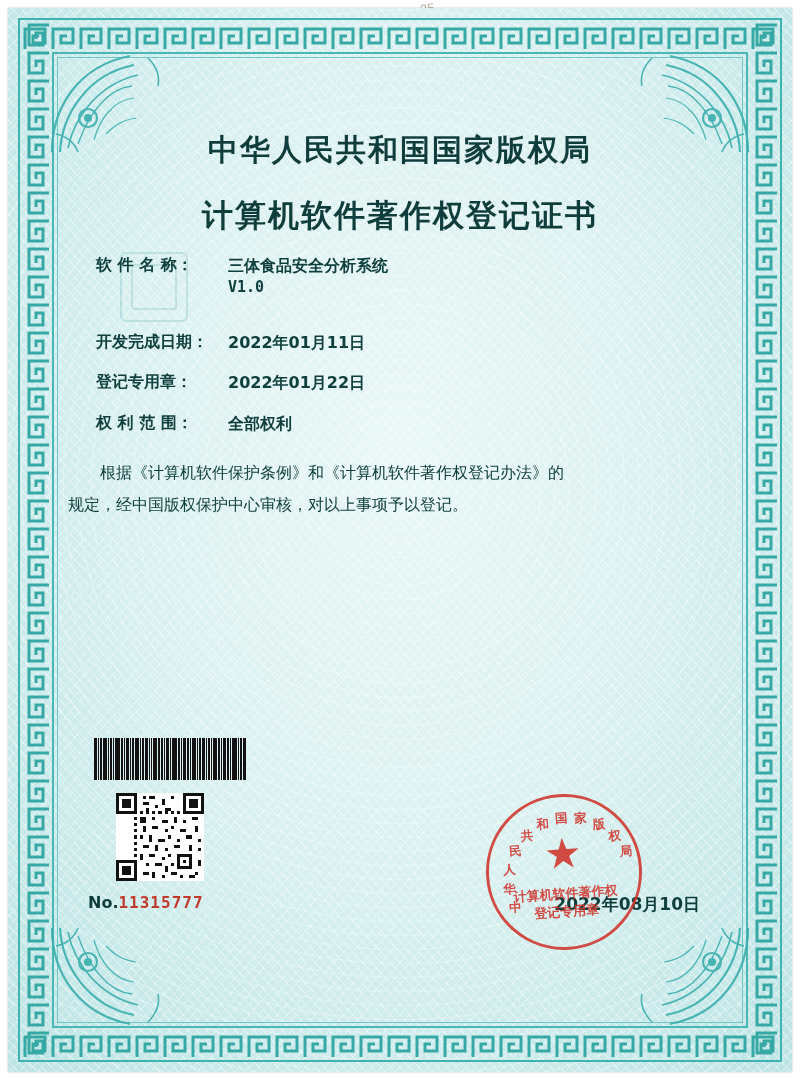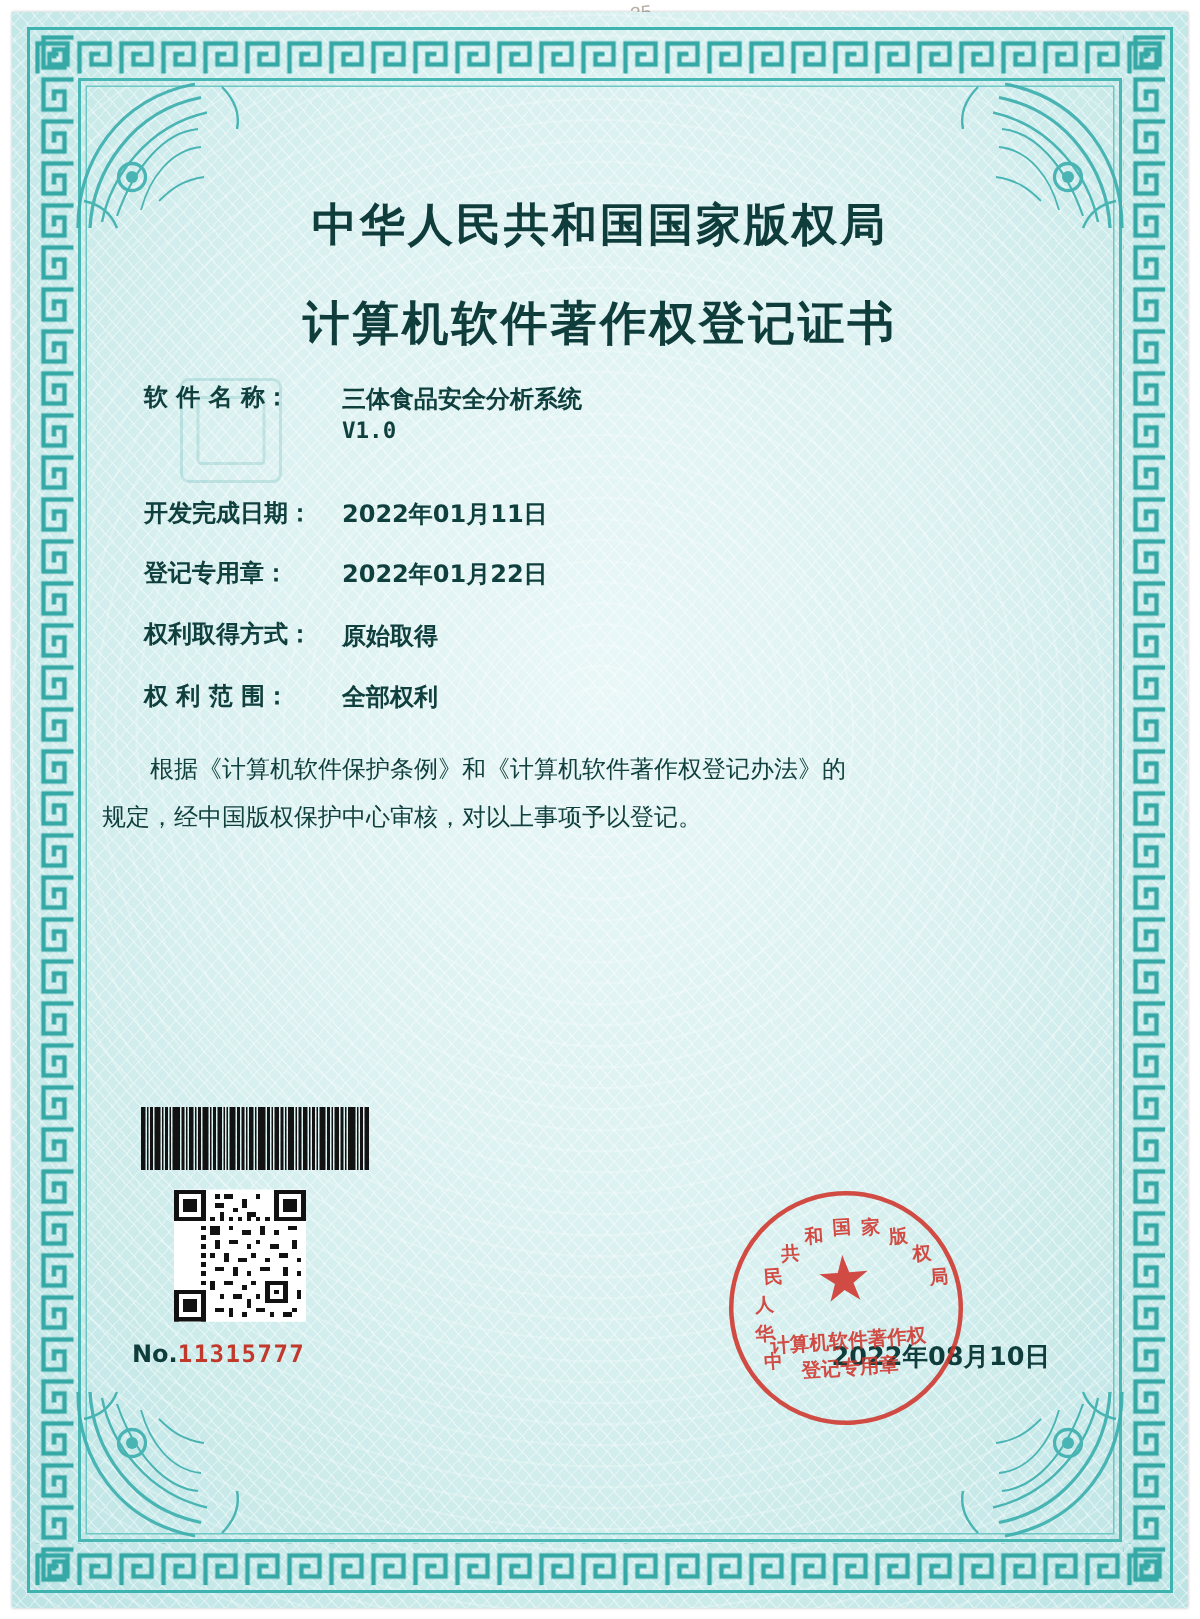--- a/index.html
+++ b/index.html
@@ -425,24 +425,20 @@
         <div class="field-row">
           <div class="field-label">开发完成日期：</div>
           <div class="field-value">2022年01月11日</div>
         </div>
 
         <div class="field-row">
           <div class="field-label">登记专用章：</div>
           <div class="field-value">2022年01月22日</div>
         </div>
 
-        <div class="field-row">
-          <div class="field-label">权利取得方式：</div>
-          <div class="field-value">原始取得</div>
-        </div>
 
         <div class="field-row">
           <div class="field-label">权 利 范 围：</div>
           <div class="field-value">全部权利</div>
         </div>
 
 
       </div>
 
       <div class="paragraph">

